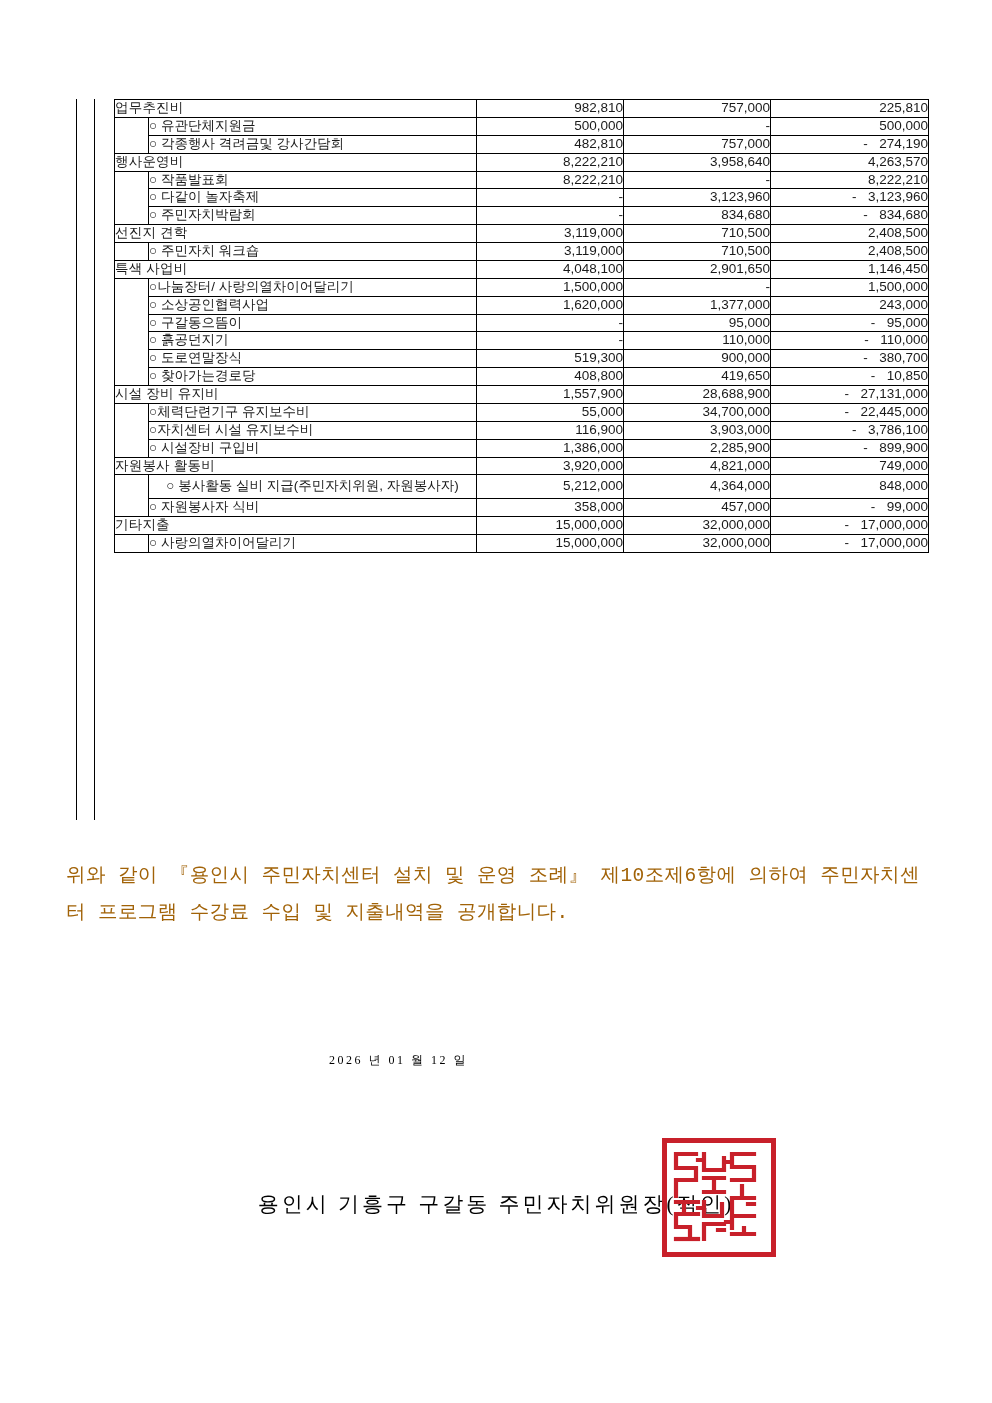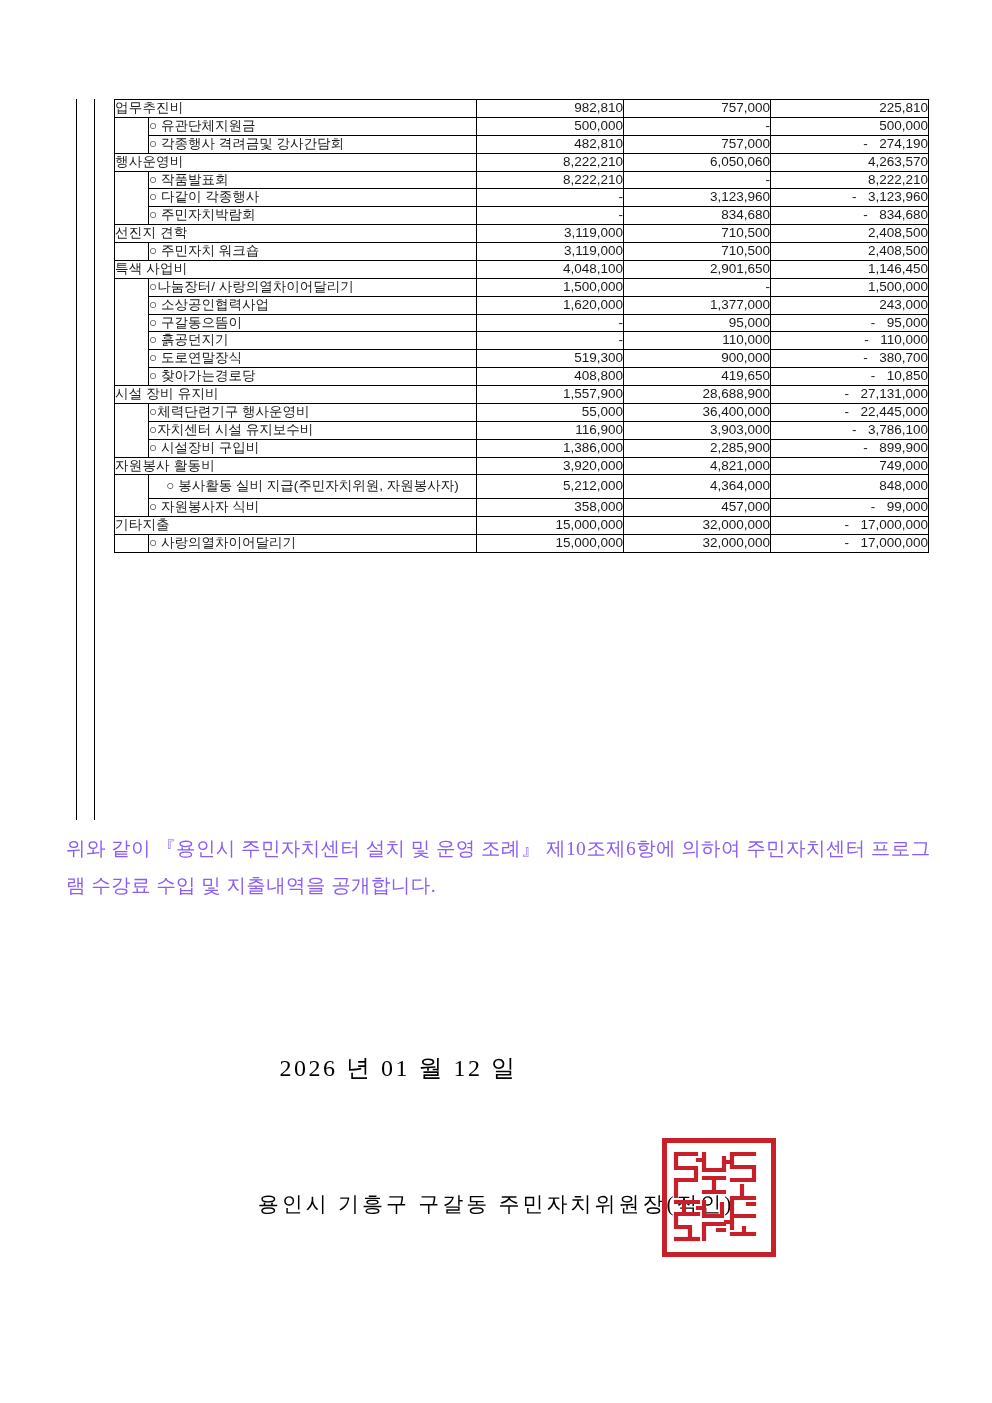--- a/index.html
+++ b/index.html
@@ -63,34 +63,34 @@
   .numcell .sign{width:16px;text-align:left;flex:0 0 16px;}
   .numcell .val{}
 
   
   .subgroup td{border-top:none;border-bottom:none;}
   .grpstart td{border-top:1px solid #000;}
   .grpend td{border-bottom:1px solid #000;}
 
   
   .closing{
-    position:absolute;left:66px;top:830px;width:866px;
-    font-family:Liberation Serif, serif;
+    position:absolute;left:66px;top:858px;width:866px;
+    font-family:Liberation Mono, monospace;
     font-size:19.5px;
     line-height:1.92;
     letter-spacing:.4px;
-    color:#8b5cf6;
+    color:#a16207;
   }
 
   
   .date-line{
     position:absolute;left:0;top:1052px;width:797px;
     text-align:center;
     font-family:"Liberation Serif","DejaVu Serif",serif;
-    font-size:24px;
+    font-size:12px;
     letter-spacing:2.5px;
     color:#000;
   }
 
   
   .sign-line{
     position:absolute;left:0;top:1190px;width:992px;
     text-align:center;
     font-family:"Liberation Serif","DejaVu Serif",serif;
     font-size:21px;
@@ -143,32 +143,32 @@
           <td class="num">
             <span class="numcell">
               <span class="sign">-</span>
               <span class="val">274,190</span>
             </span>
           </td>
         </tr>
         <tr>
           <td colspan="2" class="cat">행사운영비</td>
           <td class="num">8,222,210</td>
-          <td class="num">6,050,060</td>
+          <td class="num">3,958,640</td>
           <td class="num">4,263,570</td>
         </tr>
         <tr class="subgroup grpstart">
           <td class="indent" rowspan="3"></td>
           <td class="sub">○ 작품발표회</td>
           <td class="num">8,222,210</td>
           <td class="num">-</td>
           <td class="num">8,222,210</td>
         </tr>
         <tr class="subgroup">
-          <td class="sub">○ 다같이 각종행사</td>
+          <td class="sub">○ 다같이 놀자축제</td>
           <td class="num">-</td>
           <td class="num">3,123,960</td>
           <td class="num">
             <span class="numcell">
               <span class="sign">-</span>
               <span class="val">3,123,960</span>
             </span>
           </td>
         </tr>
         <tr class="subgroup grpend">
@@ -264,23 +264,23 @@
           <td class="num">28,688,900</td>
           <td class="num">
             <span class="numcell">
               <span class="sign">-</span>
               <span class="val">27,131,000</span>
             </span>
           </td>
         </tr>
         <tr class="subgroup grpstart">
           <td class="indent" rowspan="3"></td>
-          <td class="sub">○체력단련기구 행사운영비</td>
+          <td class="sub">○체력단련기구 유지보수비</td>
           <td class="num">55,000</td>
-          <td class="num">36,400,000</td>
+          <td class="num">34,700,000</td>
           <td class="num">
             <span class="numcell">
               <span class="sign">-</span>
               <span class="val">22,445,000</span>
             </span>
           </td>
         </tr>
         <tr class="subgroup">
           <td class="sub">○자치센터 시설 유지보수비</td>
           <td class="num">116,900</td>

